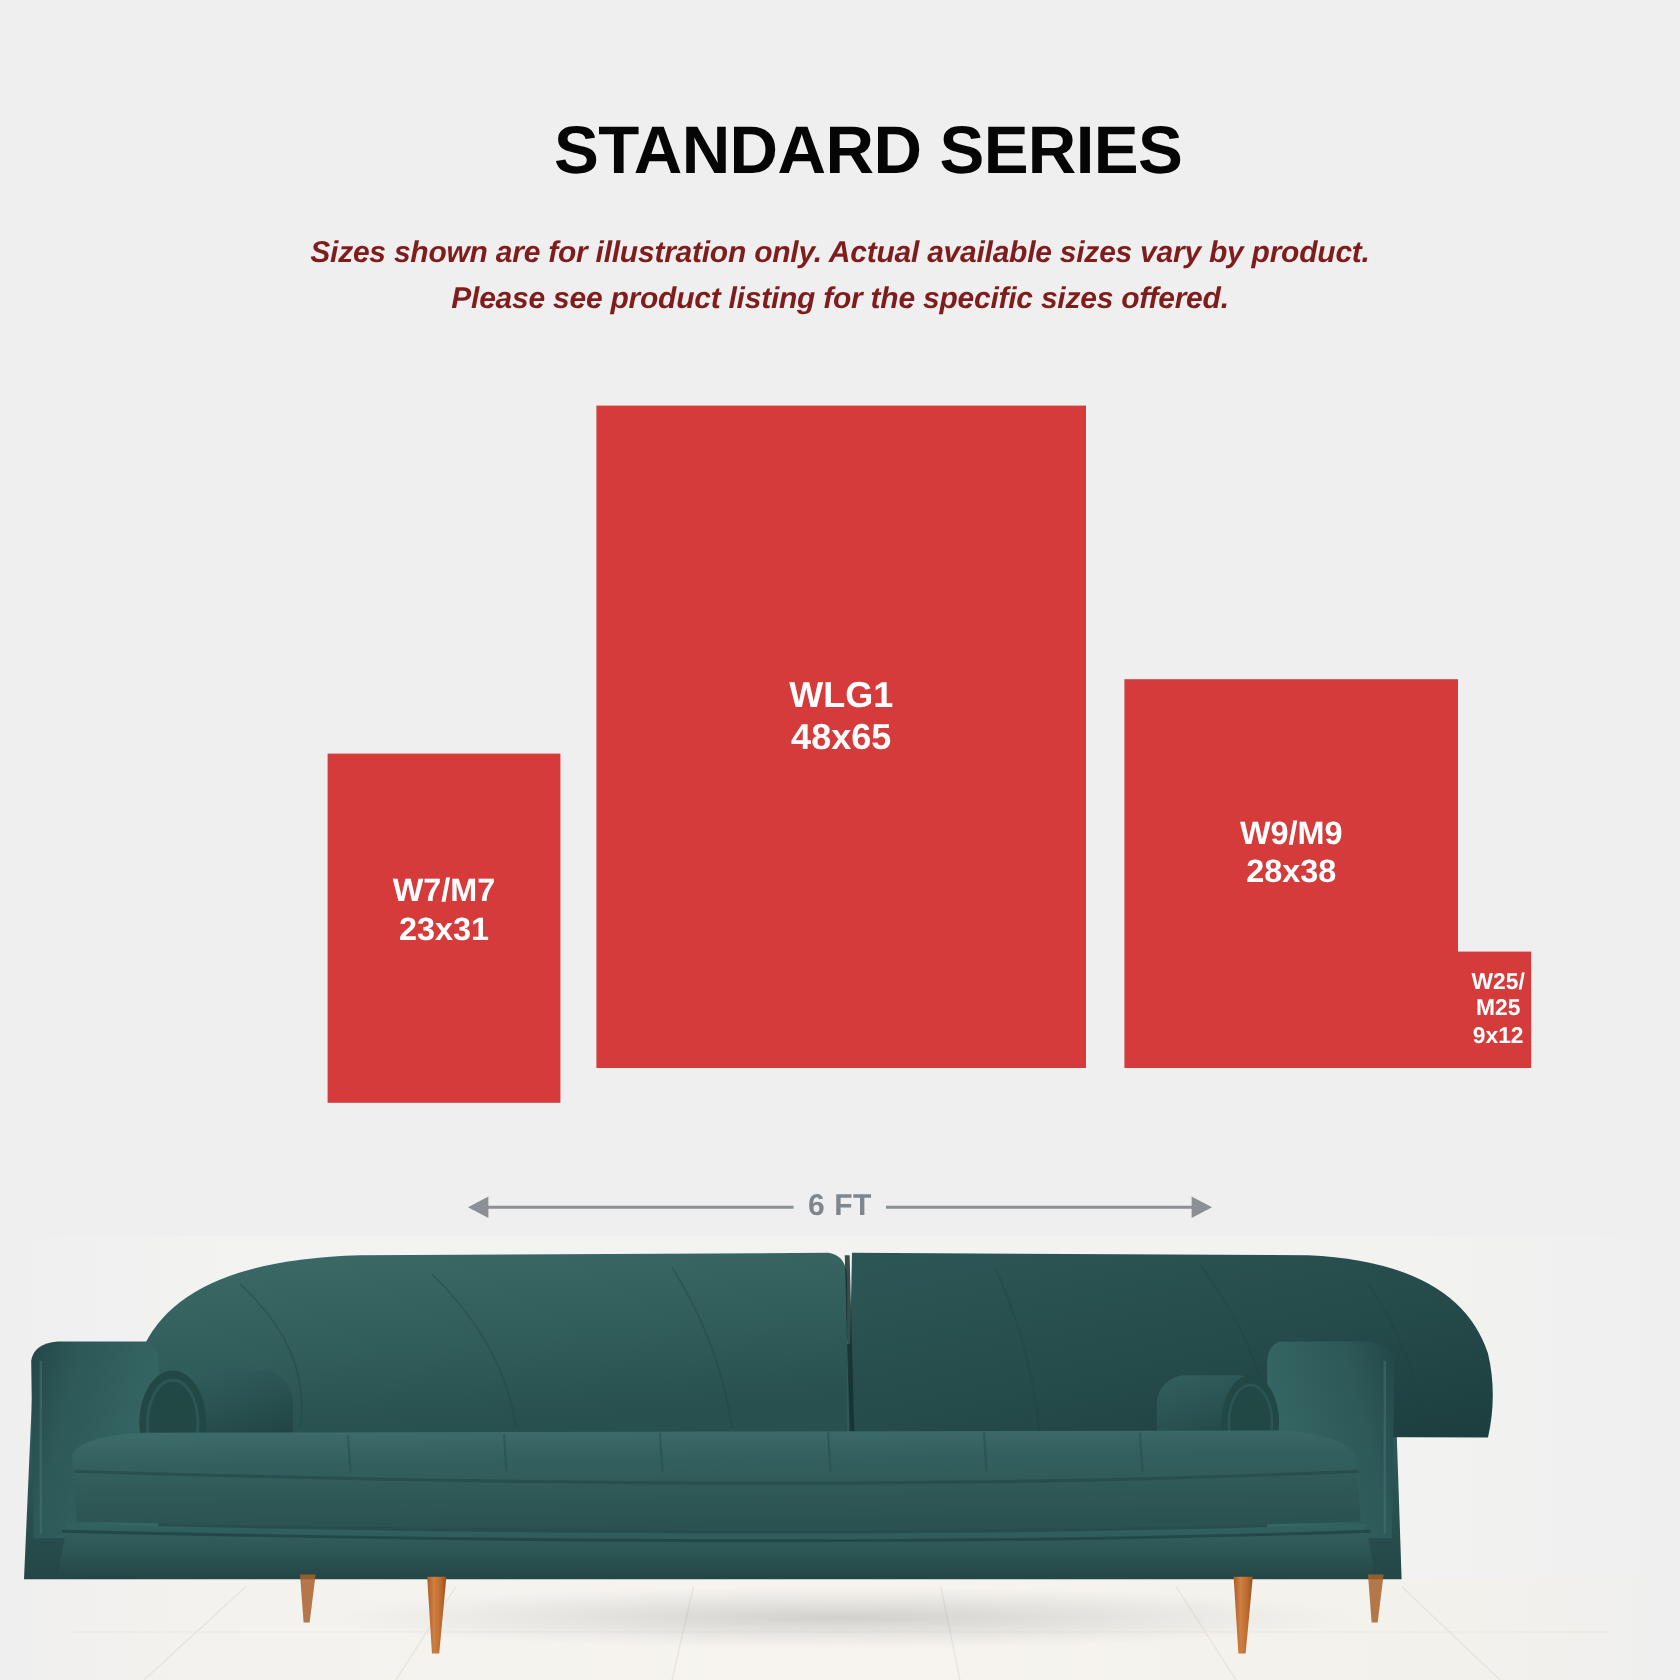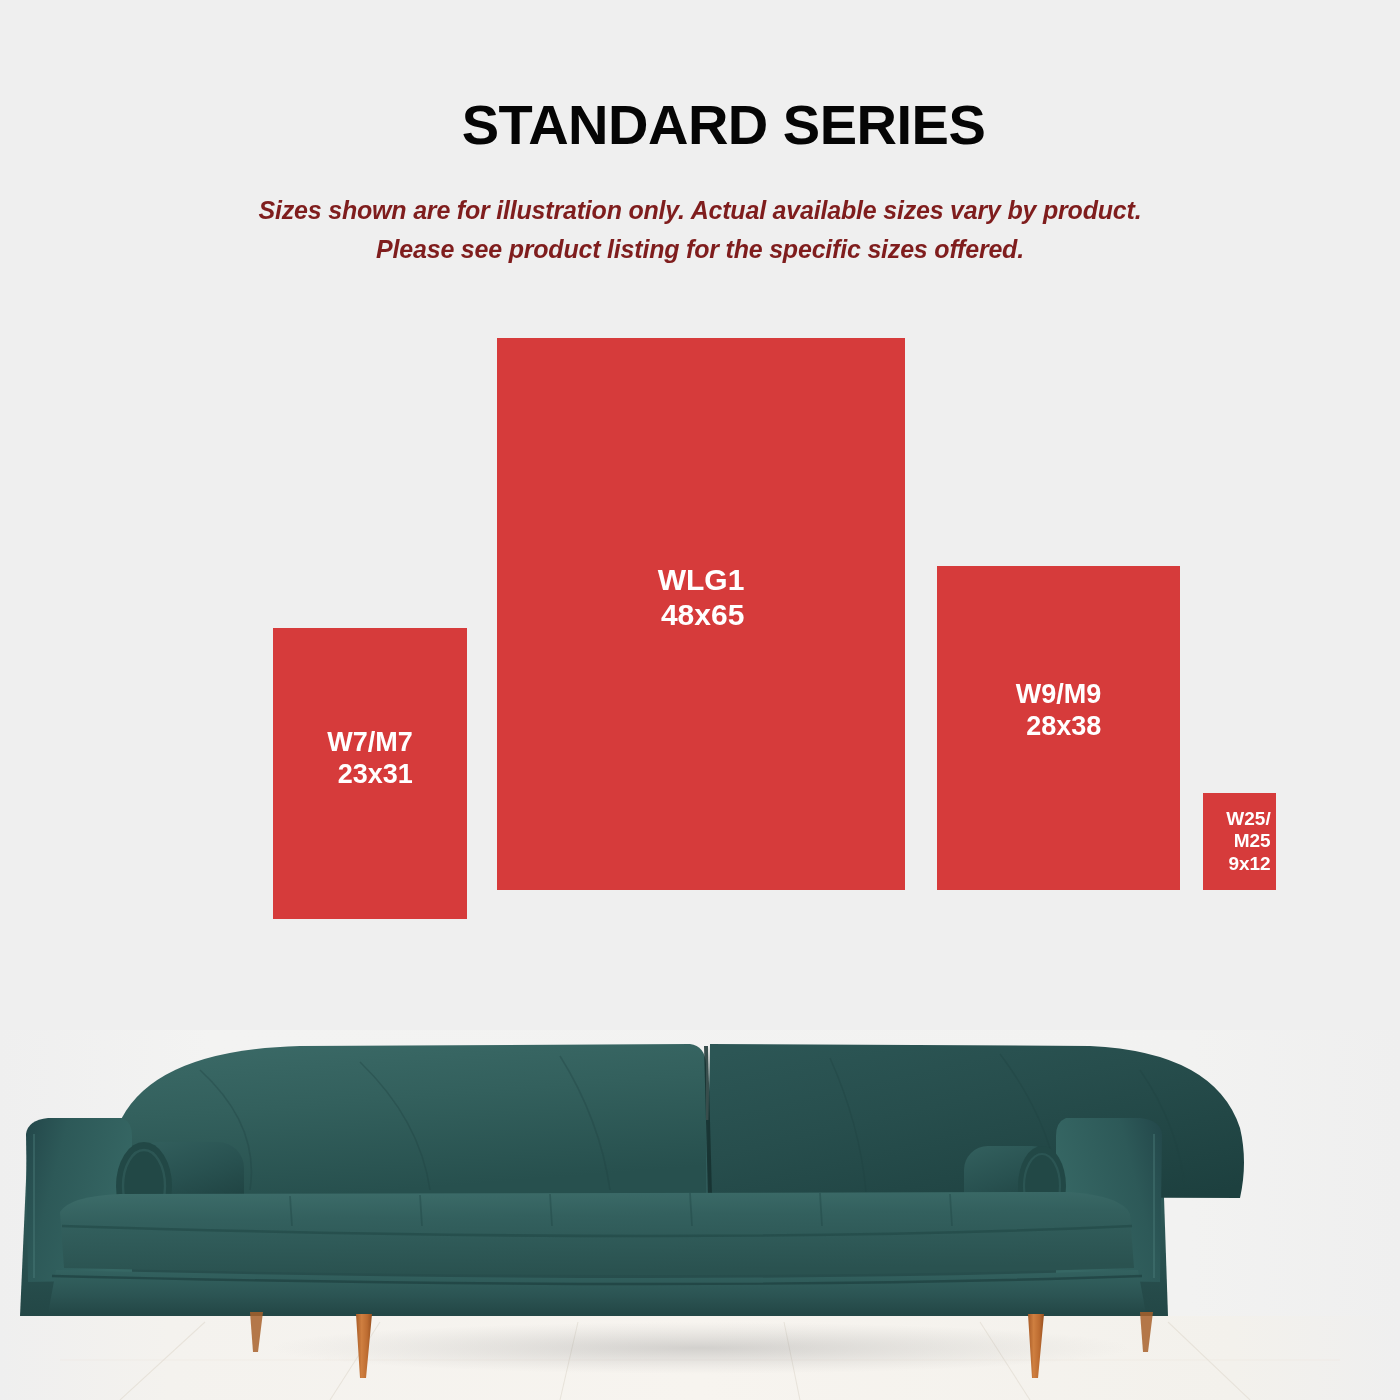--- a/index.html
+++ b/index.html
@@ -93,32 +93,32 @@
   #frame-w6 .frame-inner { transform: translateY(7px); }
 
   #frame-w7  { left: 273px;  top: 628px; width: 194px; height: 291px; }
   #frame-w7 .frame-label, #frame-w7 .frame-size { font-size: 27px; }
   #frame-w7 .frame-inner { transform: translateY(-15px); }
 
   #frame-wlg1 { left: 497px; top: 338px; width: 408px; height: 552px; }
   #frame-wlg1 .frame-label, #frame-wlg1 .frame-size { font-size: 30px; }
   #frame-wlg1 .frame-inner { transform: translateY(-17px); }
 
-  #frame-w9  { left: 937px;  top: 566px; width: 243px; height: 324px; }
+  #frame-w9  { left: 937px;  top: 566px; width: 278px; height: 324px; }
   #frame-w9 .frame-label, #frame-w9 .frame-size { font-size: 27px; }
   #frame-w9 .frame-inner { transform: translateY(-17px); }
 
   #frame-w25 { left: 1203px; top: 793px; width: 73px; height: 97px; padding-left: 18px; }
   #frame-w25 .frame-label, #frame-w25 .frame-size { font-size: 19px; }
   #frame-w25 .frame-inner { transform: translateY(0px); }
 
   .frame-inner {
     display: flex;
     flex-direction: column;
-    align-items: flex-end;
+    align-items: center;
     justify-content: center;
   }
 
   
   #measurement {
     position: absolute;
     left: 390px;
     top: 986px;
     width: 620px;
     height: 40px;
@@ -193,20 +193,28 @@
     <div class="frame" id="frame-w25">
       <div class="frame-inner">
         <div class="frame-label">W25/</div>
         <div class="frame-label">M25</div>
         <div class="frame-size">9x12</div>
       </div>
     </div>
 
   </div>
 
+  <div id="measurement">
+    <svg id="measure-svg" width="620" height="40" viewBox="0 0 620 40">
+      <line x1="14" y1="20" x2="606" y2="20" stroke="#8a9096" stroke-width="2.4"></line>
+      <polygon points="0,20 17,11 17,29" fill="#8a9096"></polygon>
+      <polygon points="620,20 603,11 603,29" fill="#8a9096"></polygon>
+    </svg>
+    <div id="measure-label">6 FT</div>
+  </div>
 
   <div id="sofa-scene">
     <svg id="sofa-svg" width="1400" height="370" viewBox="0 0 1400 370">
       <defs>
         <linearGradient id="floorGrad" x1="0" y1="0" x2="1" y2="0">
           <stop offset="0%" stop-color="#efefef"></stop>
           <stop offset="12%" stop-color="#f4f2ee"></stop>
           <stop offset="50%" stop-color="#f7f4ef"></stop>
           <stop offset="88%" stop-color="#f3f1ec"></stop>
           <stop offset="100%" stop-color="#efefef"></stop>

